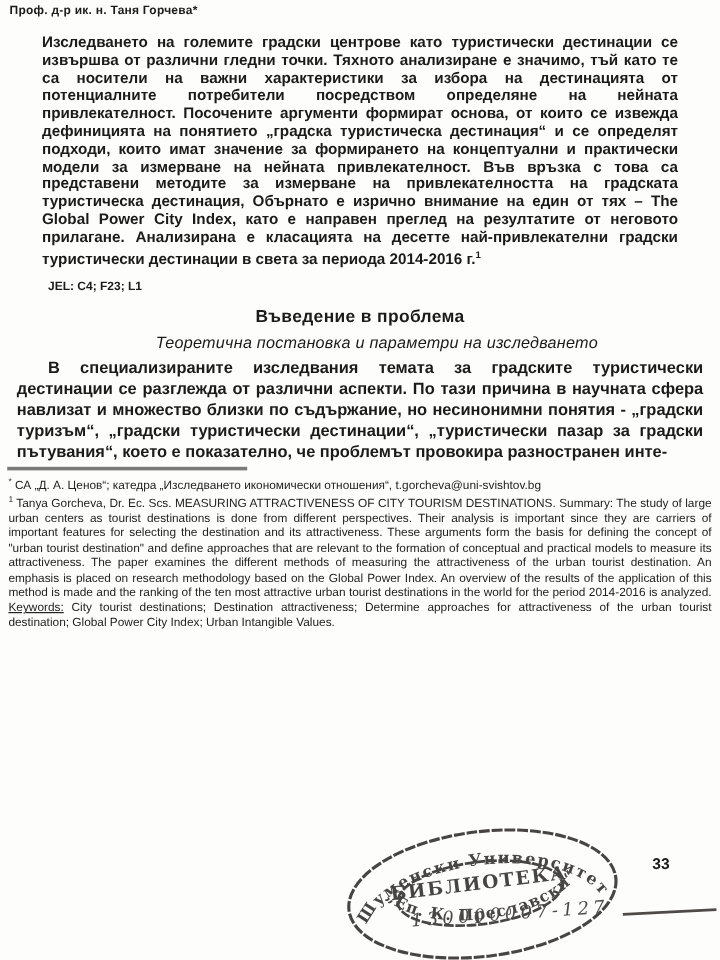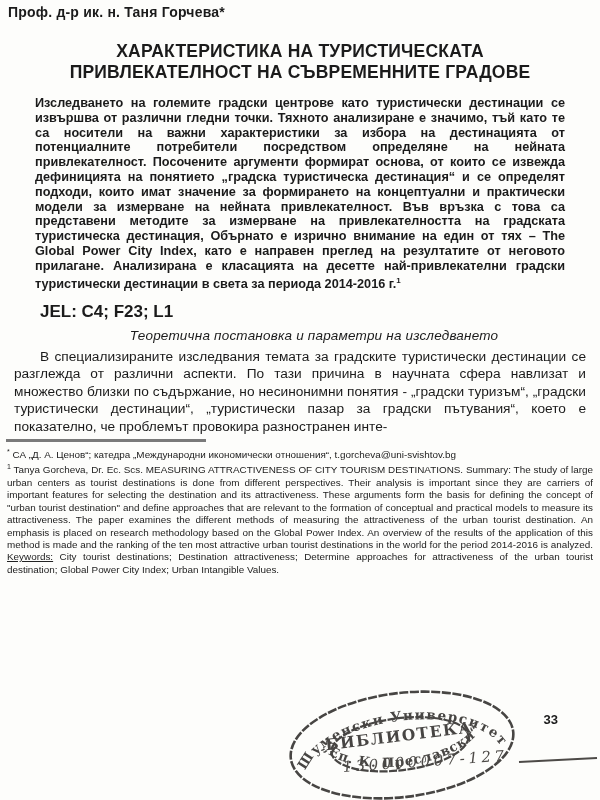--- a/index.html
+++ b/index.html
@@ -7,39 +7,39 @@
     position:relative;
     width:600px;height:800px;
     margin:0 auto;
     background:#fdfdfb;
     color:#1b1b1b;
     font-family:"Liberation Sans", sans-serif;
     overflow:hidden;
   }
   .author{
     margin:4px 0 0 8px;
-    font-size:14px;font-weight:bold;letter-spacing:.2px;
+    font-size:10px;font-weight:bold;letter-spacing:.2px;
   }
   .title{
     margin:21px auto 0;
     max-width:490px;
     text-align:center;
     font-size:17.5px;font-weight:bold;line-height:21px;
     letter-spacing:.2px;
   }
   .abstract{
     margin:13px auto 0;
     width:530px;
     font-size:12.7px;font-weight:bold;line-height:14.8px;
     text-align:justify;
   }
   .abstract sup{font-size:8px;}
   .jel{
     margin:10px 0 0 40px;
-    font-size:17px;font-weight:bold;
+    font-size:10px;font-weight:bold;
   }
   .keywords{
     margin:8px auto 0;
     width:556px;
     font-size:13px;font-weight:bold;font-style:italic;line-height:16px;
     text-align:justify;text-indent:12px;
   }
   .u{text-decoration:underline;}
   .it{}
   .section-heading{
@@ -48,21 +48,21 @@
     font-size:14.5px;font-weight:bold;letter-spacing:.3px;
   }
   .subsection-heading{
     margin:6px 0 0 0;
     text-align:center;
     font-size:13.5px;font-style:italic;font-weight:normal;letter-spacing:.2px;padding-left:28px;
   }
   .bodytext{
     margin:5px auto 0;
     width:572px;
-    font-size:13.7px;font-weight:normal;line-height:17.6px;
+    font-size:13.7px;font-weight:bold;line-height:17.6px;
     text-align:justify;text-indent:26px;
   }
   .fn-sep{
     margin:3px 0 0 6px;
     width:200px;height:3px;background:#7a7a7a;
   }
   .footnotes{
     margin:4px 7px 0 7px;
     font-size:9.9px;line-height:12.4px;
     text-align:justify;
@@ -80,36 +80,36 @@
     font-size:13px;font-weight:bold;
   }
 </style>
 </head>
 <body>
 
 <div class="page">
 
   <div class="author">Проф. д-р ик. н. Таня Горчева*</div>
 
-  <h1 class="title">ХАРАКТЕРИСТИКА НА ТУРИСТИЧЕСКАТА ПРИВЛЕКАТЕЛНОСТ НА СЪВРЕМЕННИТЕ ГРАДОВЕ</h1>
 
   <p class="abstract"><span>Изследването на големите градски центрове като туристически дестинации се извършва от различни гледни точки. Тяхното анализиране е значимо, тъй като те са носители на важни характеристики за избора на дестинацията от потенциалните потребители посредством определяне на нейната привлекателност. Посочените аргументи формират основа, от които се извежда дефиницията на понятието „градска туристическа дестинация“ и се определят подходи, които имат значение за формирането на концептуални и практически модели за измерване на нейната привлекателност. Във връзка с това са представени методите за измерване на привлекателността на градската туристическа дестинация, Обърнато е изрично внимание на един от тях – The Global Power City Index, като е направен преглед на резултатите от неговото прилагане. Анализирана е класацията на десетте най-привлекателни градски туристически дестинации в света за периода 2014-2016 г.</span><sup>1</sup></p>
 
   <div class="jel">JEL: C4; F23; L1</div>
 
 
+  <h2 class="section-heading">Въведение в проблема</h2>
 
   <h3 class="subsection-heading">Теоретична постановка и параметри на изследването</h3>
 
   <p class="bodytext">В специализираните изследвания темата за градските туристически дестинации се разглежда от различни аспекти. По тази причина в научната сфера навлизат и множество близки по съдържание, но несинонимни понятия - „градски туризъм“, „градски туристически дестинации“, „туристически пазар за градски пътувания“, което е показателно, че проблемът провокира разностранен инте-</p>
 
   <div class="fn-sep"></div>
 
   <div class="footnotes">
-    <p><sup>*</sup> <span>СА „Д. А. Ценов“; катедра „Международни икономически отношения“, t.gorcheva@uni-svishtov.bg</span></p>
+    <p><sup>*</sup> <span>СА „Д. А. Ценов“; катедра „Изследването икономически отношения“, t.gorcheva@uni-svishtov.bg</span></p>
     <p><sup>1</sup> <span>Tanya Gorcheva, Dr. Ec. Scs. MEASURING ATTRACTIVENESS OF CITY TOURISM DESTINATIONS. </span><span class="it">Summary</span><span>: The study of large urban centers as tourist destinations is done from different perspectives. Their analysis is important since they are carriers of important features for selecting the destination and its attractiveness. These arguments form the basis for defining the concept of "urban tourist destination" and define approaches that are relevant to the formation of conceptual and practical models to measure its attractiveness. The paper examines the different methods of measuring the attractiveness of the urban tourist destination. An emphasis is placed on research methodology based on the Global Power Index. An overview of the results of the application of this method is made and the ranking of the ten most attractive urban tourist destinations in the world for the period 2014-2016 is analyzed. </span><span class="it u">Keywords:</span><span class="it"> City tourist destinations; Destination attractiveness; Determine approaches for attractiveness of the urban tourist destination; Global Power City Index; Urban Intangible Values.</span></p>
   </div>
 
   <svg class="stamp" viewBox="0 0 320 118" xmlns="http://www.w3.org/2000/svg">
     <defs>
       <path id="arcTop" d="M 22,74 A 101,49 0 0 1 220,74" fill="none"></path>
       <path id="arcBottom" d="M 40,52 A 86,42 0 0 0 202,52" fill="none"></path>
     </defs>
     <g transform="rotate(-7 121 59)" fill="none" stroke="#2e2c2a">
       <ellipse cx="121" cy="59" rx="112" ry="52" stroke-width="2.6" stroke-dasharray="9 1.6"></ellipse>

